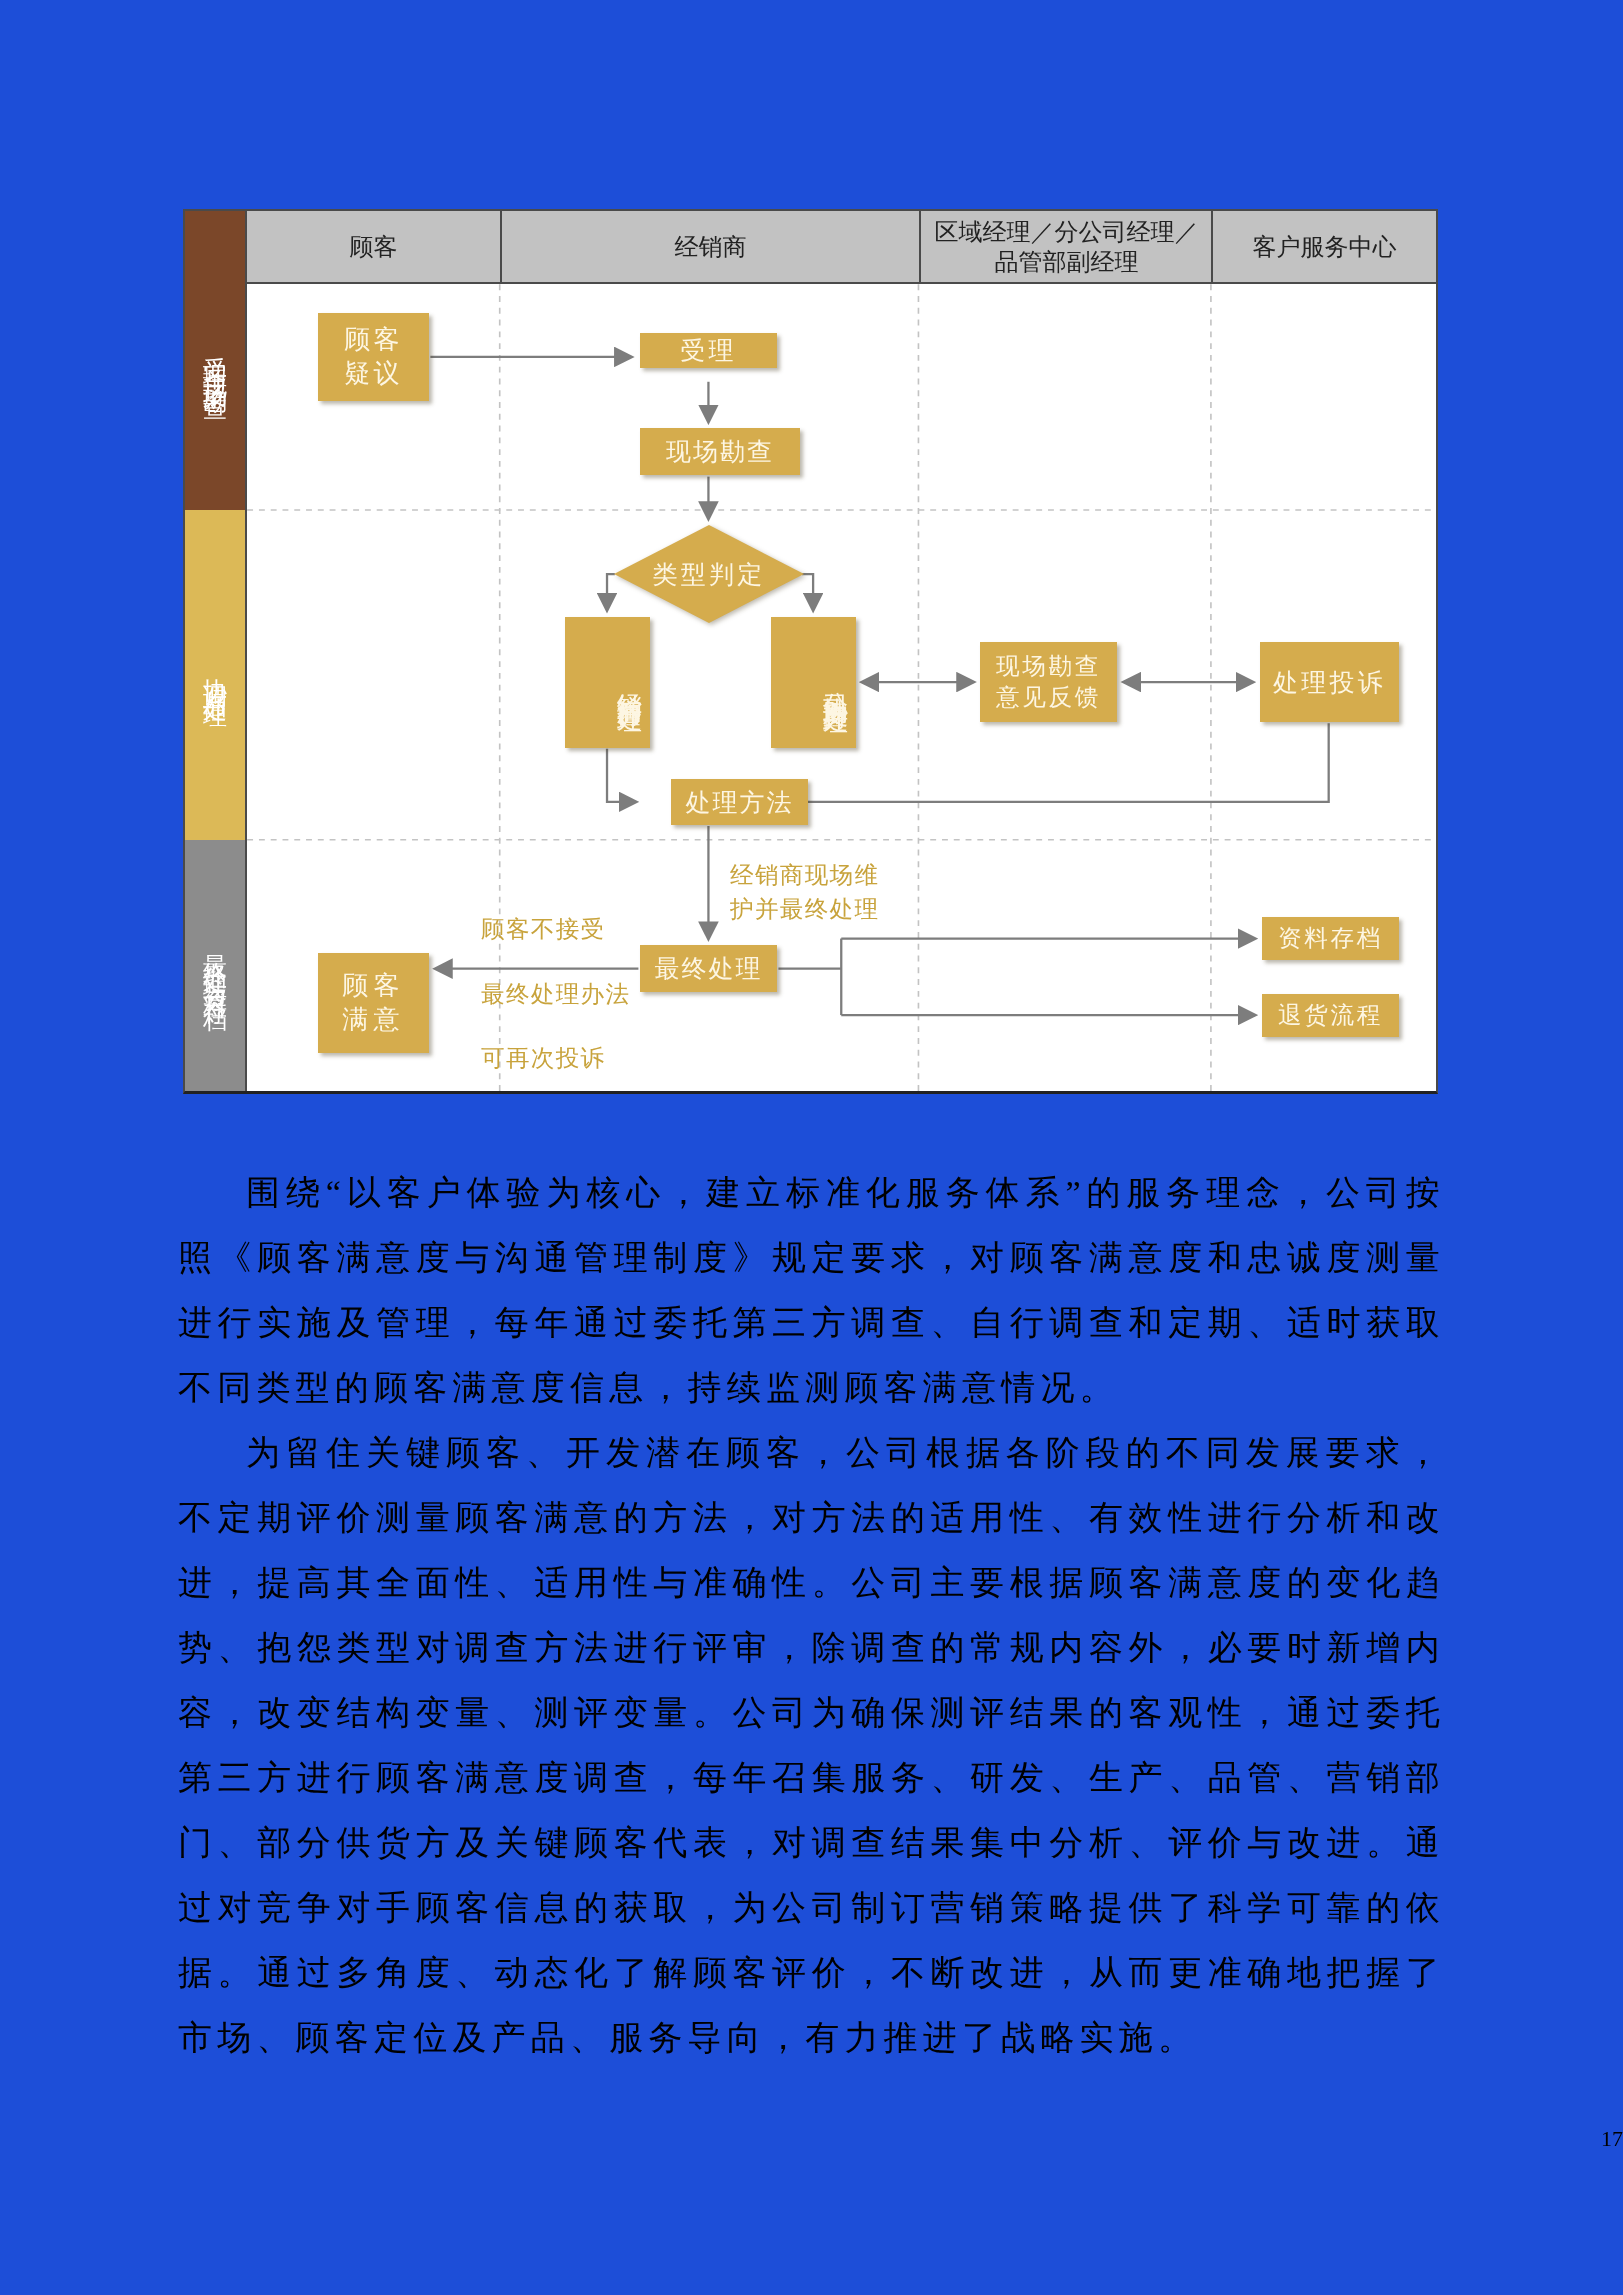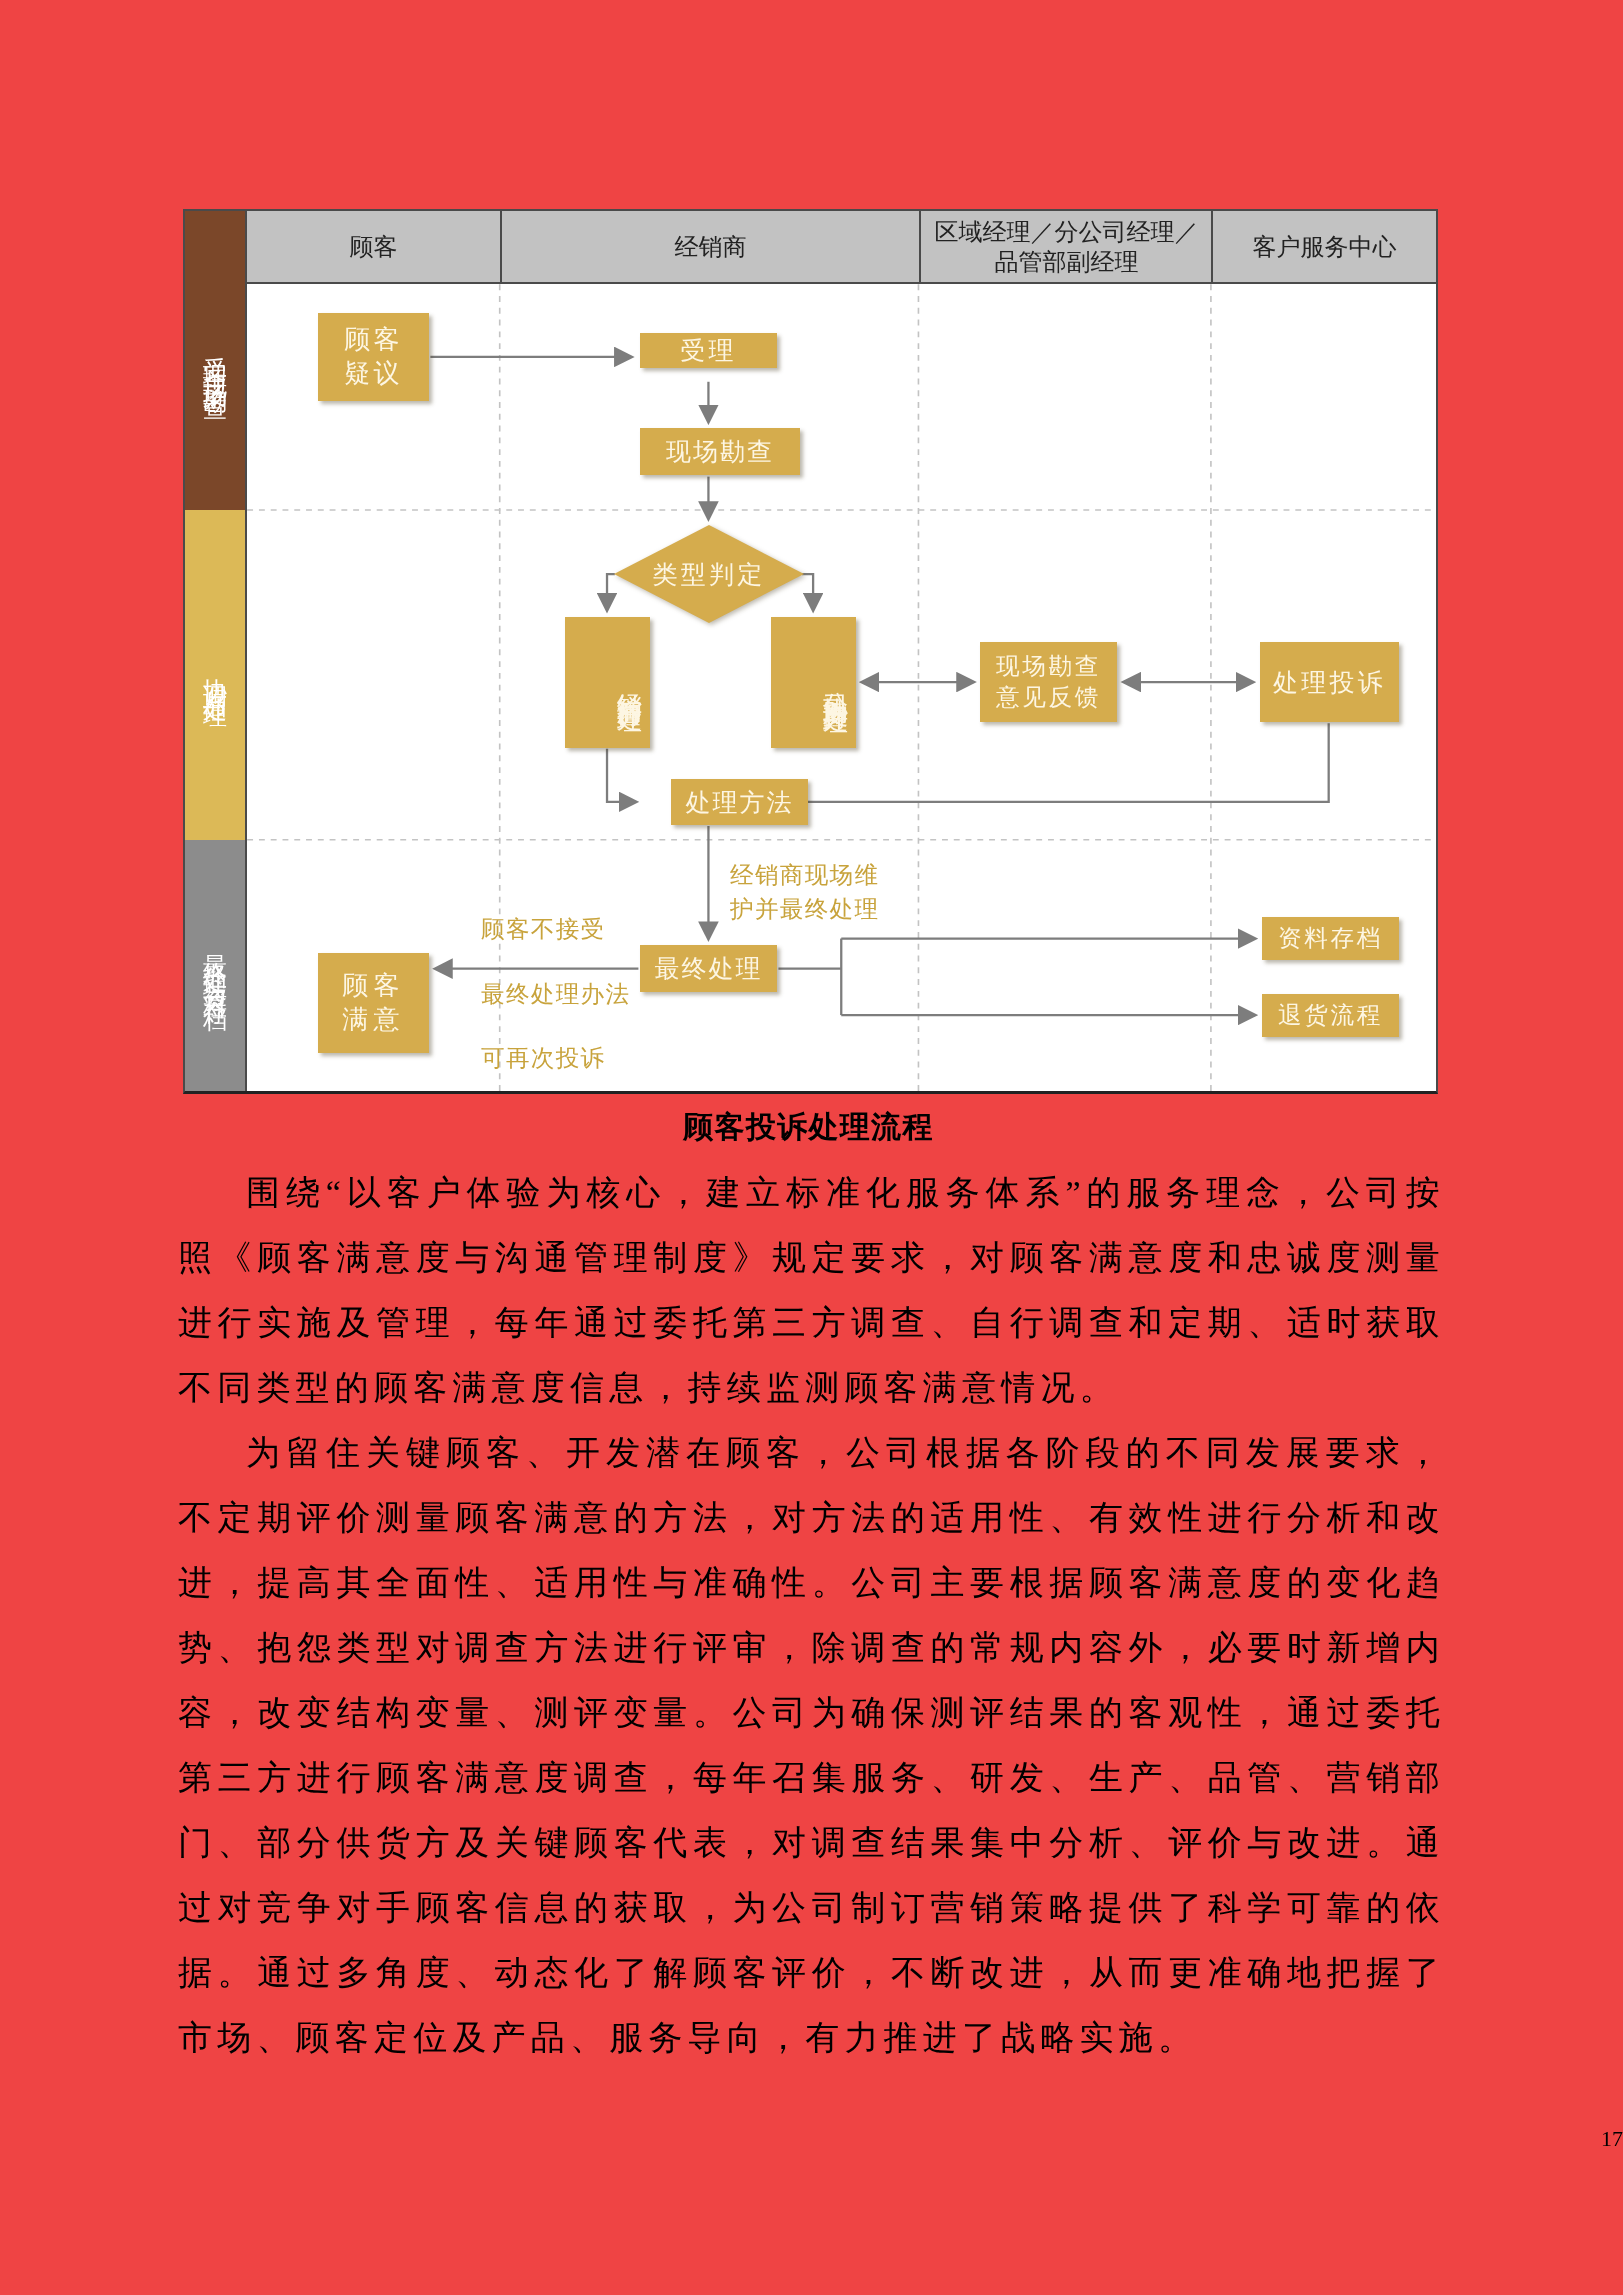--- a/index.html
+++ b/index.html
@@ -1,16 +1,16 @@
 <!DOCTYPE html>
 <html style="font-size:10.5px"><head>
 <meta charset="utf-8">
 <style>
   html,body{margin:0;padding:0;background:#ffffff;}
-  .page{position:relative;width:1623px;height:2295px;background:#ef4444;overflow:hidden;
+  .page{position:relative;width:1623px;height:2295px;background:#1d4ed8;overflow:hidden;
         font-family:"Liberation Sans","DejaVu Sans",sans-serif;}
 
   
   .chart{position:absolute;left:183px;top:209px;width:1251px;height:880px;
          border:2px solid #4a4a4a;border-bottom:3.3px solid #222;background:#ffffff;box-sizing:content-box;}
   .phase{position:absolute;left:0;width:62px;display:flex;align-items:center;justify-content:center;
          border-right:2px solid #4a4a4a;box-sizing:border-box;}
   .phase-label{writing-mode:vertical-rl;color:#ffffff;font-size:24px;letter-spacing:6.5px;line-height:1;}
   .phase1{top:0;height:299px;background:#7B4729;}
   .phase2{top:299px;height:330px;background:#DCB957;}
@@ -144,21 +144,20 @@
     <div class="node n-return">退货流程</div>
 
     <div class="note note-maintain">经销商现场维护并最终处理</div>
     <div class="note note-reject">
       <span>顾客不接受</span>
       <span>最终处理办法</span>
       <span>可再次投诉</span>
     </div>
   </div>
 
-  <div class="caption">顾客投诉处理流程</div>
 
   <div class="content">
     <p>围绕“以客户体验为核心，建立标准化服务体系”的服务理念，公司按照《顾客满意度与沟通管理制度》规定要求，对顾客满意度和忠诚度测量进行实施及管理，每年通过委托第三方调查、自行调查和定期、适时获取不同类型的顾客满意度信息，持续监测顾客满意情况。</p>
     <p>为留住关键顾客、开发潜在顾客，公司根据各阶段的不同发展要求，不定期评价测量顾客满意的方法，对方法的适用性、有效性进行分析和改进，提高其全面性、适用性与准确性。公司主要根据顾客满意度的变化趋势、抱怨类型对调查方法进行评审，除调查的常规内容外，必要时新增内容，改变结构变量、测评变量。公司为确保测评结果的客观性，通过委托第三方进行顾客满意度调查，每年召集服务、研发、生产、品管、营销部门、部分供货方及关键顾客代表，对调查结果集中分析、评价与改进。通过对竞争对手顾客信息的获取，为公司制订营销策略提供了科学可靠的依据。通过多角度、动态化了解顾客评价，不断改进，从而更准确地把握了市场、顾客定位及产品、服务导向，有力推进了战略实施。</p>
   </div>
 
   <div class="pageno">17</div>
 </div>
 
 

